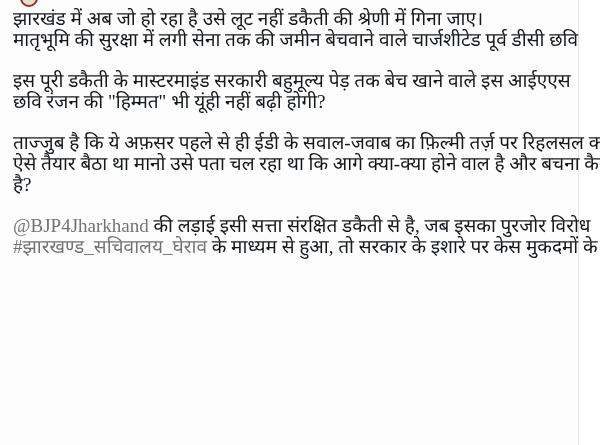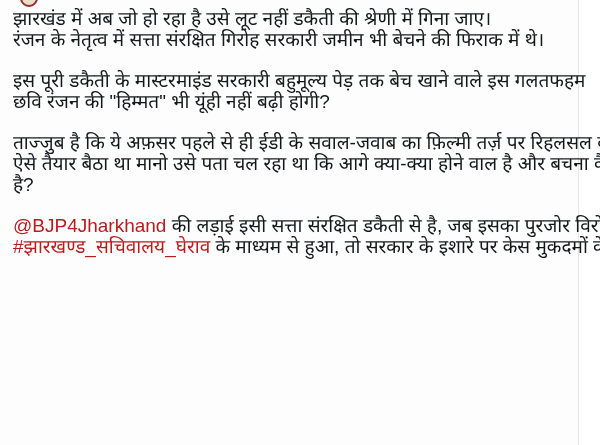--- a/index.html
+++ b/index.html
@@ -2,21 +2,21 @@
 <html><head>
 <meta charset="utf-8">
 <style>
   html, body { margin: 0; padding: 0; }
   .screen {
     position: relative;
     width: 600px;
     height: 445px;
     background: #fdfdfd;
     overflow: hidden;
-    font-family: Liberation Sans, sans-serif;
+    font-family: Liberation Serif, serif;
   }
   .right-gutter {
     position: absolute;
     left: 579px; top: 0;
     width: 21px; height: 445px;
     background: #ffffff;
   }
   .right-divider {
     position: absolute;
     left: 578px; top: 0;
@@ -35,36 +35,36 @@
   .post {
     position: absolute;
     left: 13px; top: 8px;
     width: 565px;
     color: #14171a;
     font-size: 19px;
     line-height: 21px;
   }
   .paragraph { margin: 0 0 20px 0; }
   .line { white-space: pre; }
-  .link { color: #b91c1c; cursor: pointer; }
+  .link { color: #737373; cursor: pointer; }
 </style>
 </head>
 <body>
 
 <div class="screen">
   <div class="right-gutter"></div>
   <div class="right-divider"></div>
   <div class="emblem"></div>
   <div class="post">
       <div class="paragraph">
         <div class="line"><span>झारखंड में अब जो हो रहा है उसे लूट नहीं डकैती की श्रेणी में गिना जाए।</span></div>
-        <div class="line"><span>रंजन के नेतृत्व में सत्ता संरक्षित गिरोह सरकारी जमीन भी बेचने की फिराक में थे।</span></div>
+        <div class="line"><span>मातृभूमि की सुरक्षा में लगी सेना तक की जमीन बेचवाने वाले चार्जशीटेड पूर्व डीसी छवि</span></div>
       </div>
       <div class="paragraph">
-        <div class="line"><span>इस पूरी डकैती के मास्टरमाइंड सरकारी बहुमूल्य पेड़ तक बेच खाने वाले इस गलतफहम</span></div>
+        <div class="line"><span>इस पूरी डकैती के मास्टरमाइंड सरकारी बहुमूल्य पेड़ तक बेच खाने वाले इस आईएएस</span></div>
         <div class="line"><span>छवि रंजन की "हिम्मत" भी यूंही नहीं बढ़ी होगी?</span></div>
       </div>
       <div class="paragraph">
         <div class="line"><span>ताज्जुब है कि ये अफ़सर पहले से ही ईडी के सवाल-जवाब का फ़िल्मी तर्ज़ पर रिहलसल कर</span></div>
         <div class="line"><span>ऐसे तैयार बैठा था मानो उसे पता चल रहा था कि आगे क्या-क्या होने वाल है और बचना कैसे</span></div>
         <div class="line"><span>है?</span></div>
       </div>
       <div class="paragraph">
       </div>
       <div class="paragraph">

